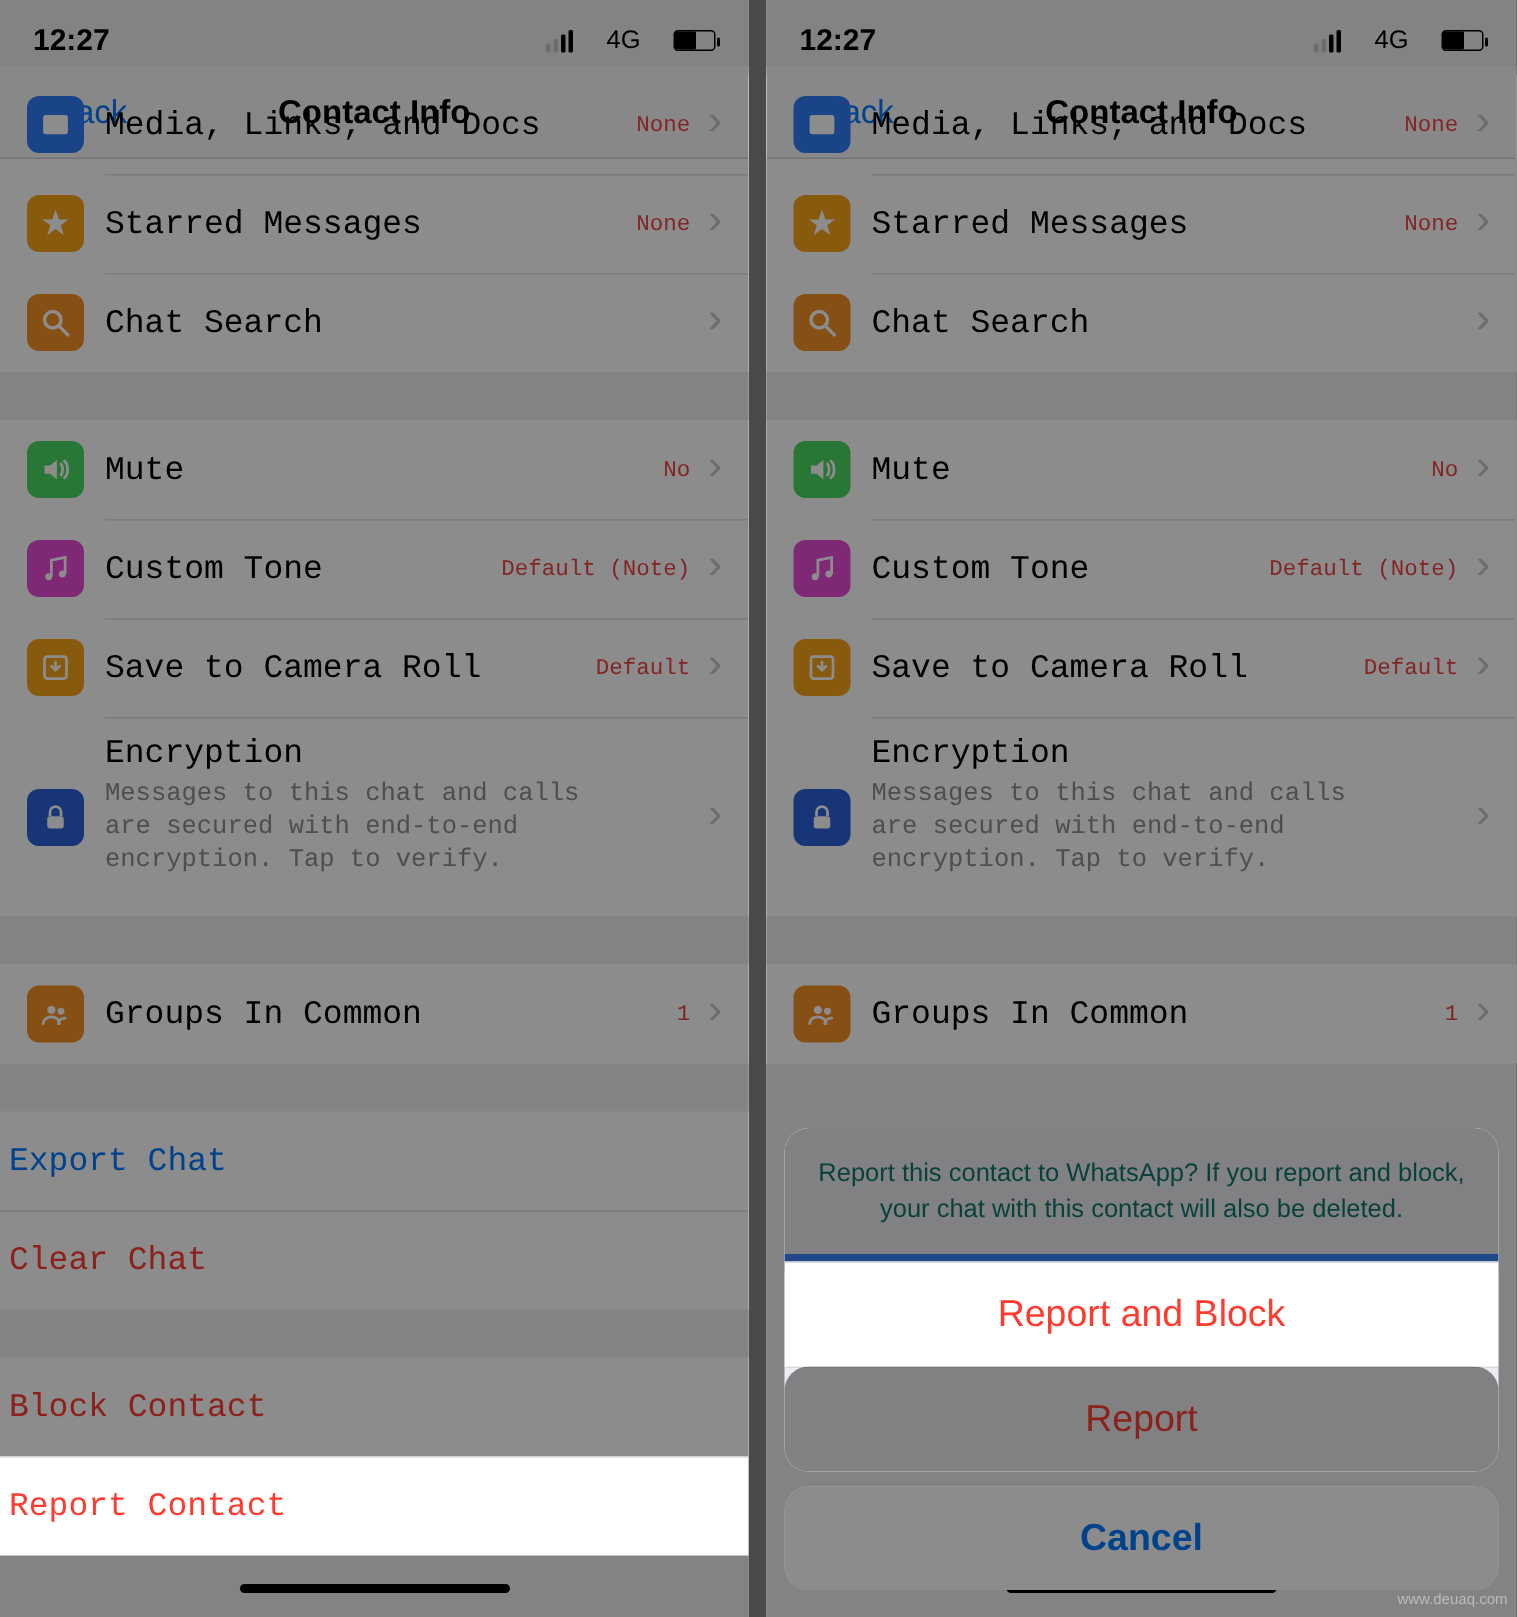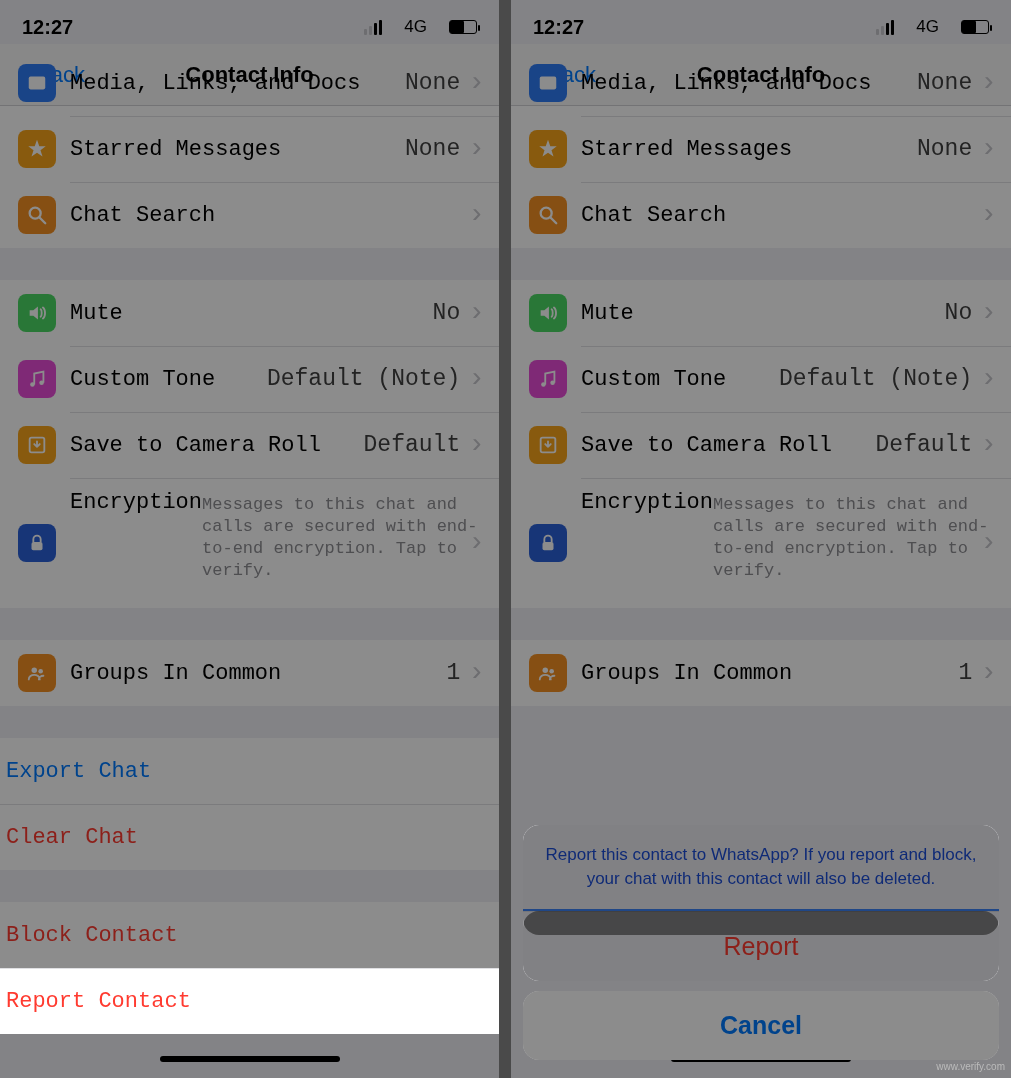--- a/index.html
+++ b/index.html
@@ -80,24 +80,24 @@
   }
   .row-icon {
     width: 38px; height: 38px; border-radius: 8px;
     margin: 0 14px 0 18px;
     display:flex; align-items:center; justify-content:center;
     flex-shrink:0;
     color:#fff;
   }
   .row-body { flex:1; display:flex; align-items:center; justify-content:space-between; position:relative; min-height:66px; }
   .row-label { font-size: 22px; color:#000; }
-  .row-value { font-size: 23px; color:#404040; margin-left:auto; padding-right:8px; }
+  .row-value { font-size: 15px; color:#ef4444; margin-left:auto; padding-right:8px; }
   .chevron { color:#c7c7cc; font-size: 28px; line-height: 1; }
   .row-sub { font-size: 17px; color:#8e8e93; line-height:1.3; padding:4px 0 14px 0; max-width: 340px;}
-  .row-multi .row-body { align-items:flex-start; justify-content:center; padding:12px 0;}
+  .row-multi .row-body { flex-direction:column; align-items:flex-start; justify-content:center; padding:12px 0;}
   .row-multi .chevron { position:absolute; right:0; top:50%; transform:translateY(-50%);}
 
   .row.action { padding-left: 6px; }
   .row.action .row-body::before { left:-22px; }
   .action-label { font-size: 22px; }
   .blue { color:#007aff; }
   .red { color:#ff3b30; }
 
   .home-indicator { position:absolute; bottom:16px; left:50%; transform:translateX(-50%); width:180px; height:6px; border-radius:3px; background:#000; z-index:10;}
 
@@ -111,25 +111,25 @@
     z-index: 30;
   }
   .sheet-group {
     background: rgba(240,240,245,0.96);
     border-radius: 16px;
     overflow:hidden;
     margin-bottom: 10px;
   }
   .sheet-msg {
     font-size: 17px;
-    color: #1d4ed8;
+    color: #0f766e;
     text-align:center;
     padding: 18px 20px;
     line-height:1.4;
-    border-bottom:2px solid #3b82f6;
+    border-bottom:5px solid #3b82f6;
   }
   .sheet-btn {
     text-align:center;
     font-size: 25px;
     padding: 20px 0;
     border-top:1px solid #d8d8dc;
   }
   .sheet-btn:first-of-type { border-top:none; }
   .sheet-cancel {
     background: #fff;
@@ -469,26 +469,27 @@
       </div>
     </div>
 
   </div>
 
   <div class="dim-overlay"></div>
 
   <div class="action-sheet">
     <div class="sheet-group" style="position:relative">
       <div class="sheet-msg">Report this contact to WhatsApp? If you report and block, your chat with this contact will also be deleted.</div>
+      <div class="sheet-btn red highlight-btn">Report and Block</div>
       <div class="sheet-btn red">Report</div>
       <div class="sheet-dim" style="top:0; bottom:auto; height:110px;"></div>
       <div class="sheet-dim" style="top:auto; bottom:0; height:70px;"></div>
     </div>
     <div class="sheet-cancel" style="position:relative">
       <span>Cancel</span>
       <div class="sheet-dim"></div>
     </div>
   </div>
 
   <div class="home-indicator"></div>
 </div>
 
-<div class="watermark">www.verify.com</div>
+<div class="watermark">www.deuaq.com</div>
 
 </body></html>

